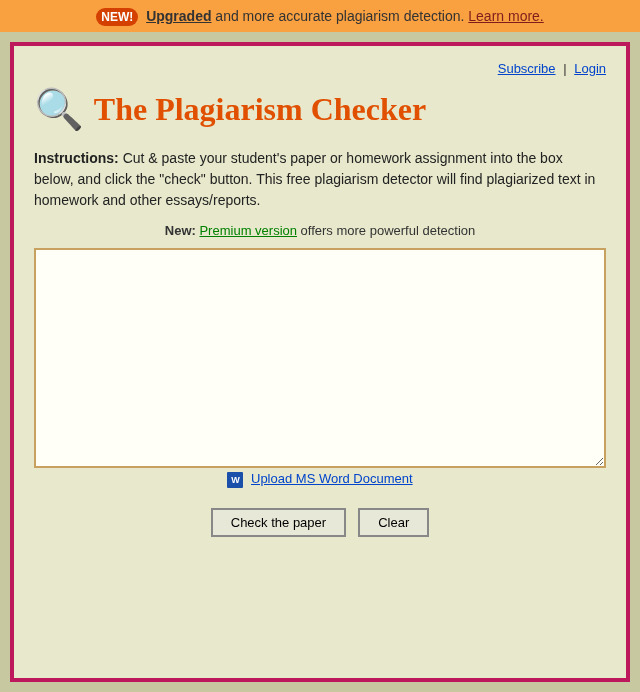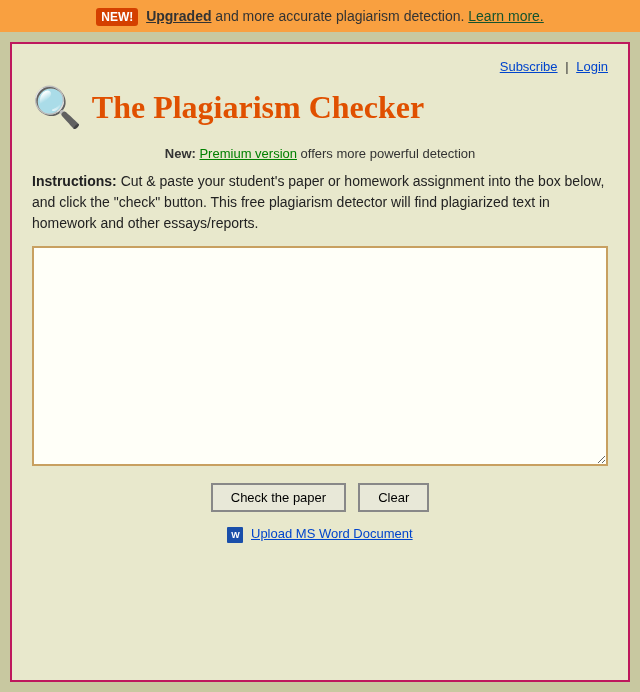--- a/index.html
+++ b/index.html
@@ -19,38 +19,38 @@
       padding: 8px 10px;
       font-size: 14px;
       color: #333;
     }
     #top-banner .new-badge {
       background-color: #d44000;
       color: white;
       font-weight: bold;
       font-size: 12px;
       padding: 2px 5px;
-      border-radius: 3px;
+      border-radius: 9px;
       margin-right: 4px;
     }
     #top-banner .upgraded-link {
       color: #333;
       text-decoration: underline;
       font-weight: bold;
       margin-top: 17px;
     }
     #top-banner .learn-more-link {
-      color: #14532d;
+      color: #7f1d1d;
       text-decoration: underline;
     }
 
     
     #main-container {
       background-color: #e8e8cc;
-      border: 2px solid #be185d;
+      border: 4px solid #be185d;
       margin: 10px 10px 13px 10px;
       padding: 15px 20px 20px 20px;
       min-height: 640px;
     }
 
     
     #top-links {
       text-align: right;
       font-size: 13px;
       margin-bottom: 10px;
@@ -195,40 +195,40 @@
     <a href="#">Login</a>
   </div>
 
   
   <div id="title-row">
     <span id="magnifier-icon">🔍</span>
     <h1 id="main-title">The Plagiarism Checker</h1>
   </div>
 
   
+  <div id="instructions">
+    <span class="bold-label">Instructions:</span><span> Cut &amp; paste your student's paper or homework assignment into the box below, and click the "check" button. This free plagiarism detector will find plagiarized text in homework and other essays/reports.</span>
+  </div>
+
+  
   <div id="premium-line">
     <span class="new-label">New:</span>
     <a href="#">Premium version</a><span> offers more powerful detection</span>
   </div>
 
   
-  <div id="instructions">
-    <span class="bold-label">Instructions:</span><span> Cut &amp; paste your student's paper or homework assignment into the box below, and click the "check" button. This free plagiarism detector will find plagiarized text in homework and other essays/reports.</span>
-  </div>
-
-  
   <textarea id="paper-textarea" style=""></textarea>
+
+  
+  <div id="upload-row">
+    <span id="word-icon">W</span>
+    <a href="#">Upload MS Word Document</a>
+  </div>
 
   
   <div id="buttons-row">
     <button id="check-button">Check the paper</button>
     <button id="clear-button">Clear</button>
   </div>
 
   
-  <div id="upload-row">
-    <span id="word-icon">W</span>
-    <a href="#">Upload MS Word Document</a>
-  </div>
-
-  
 
 </div>
 
 </body></html>

